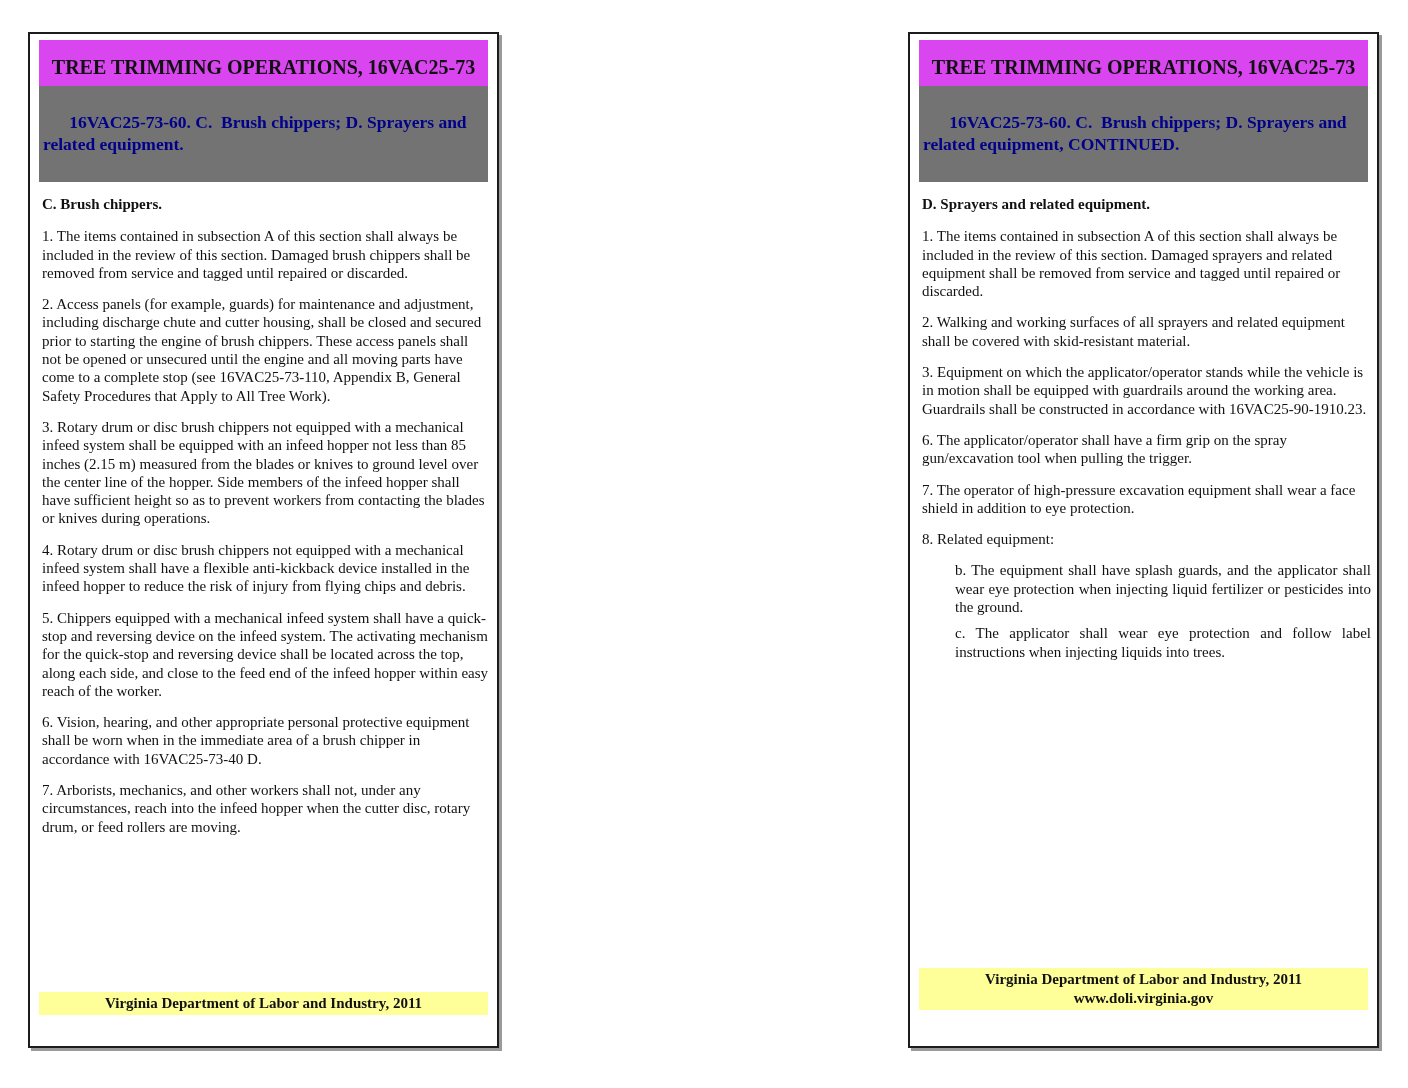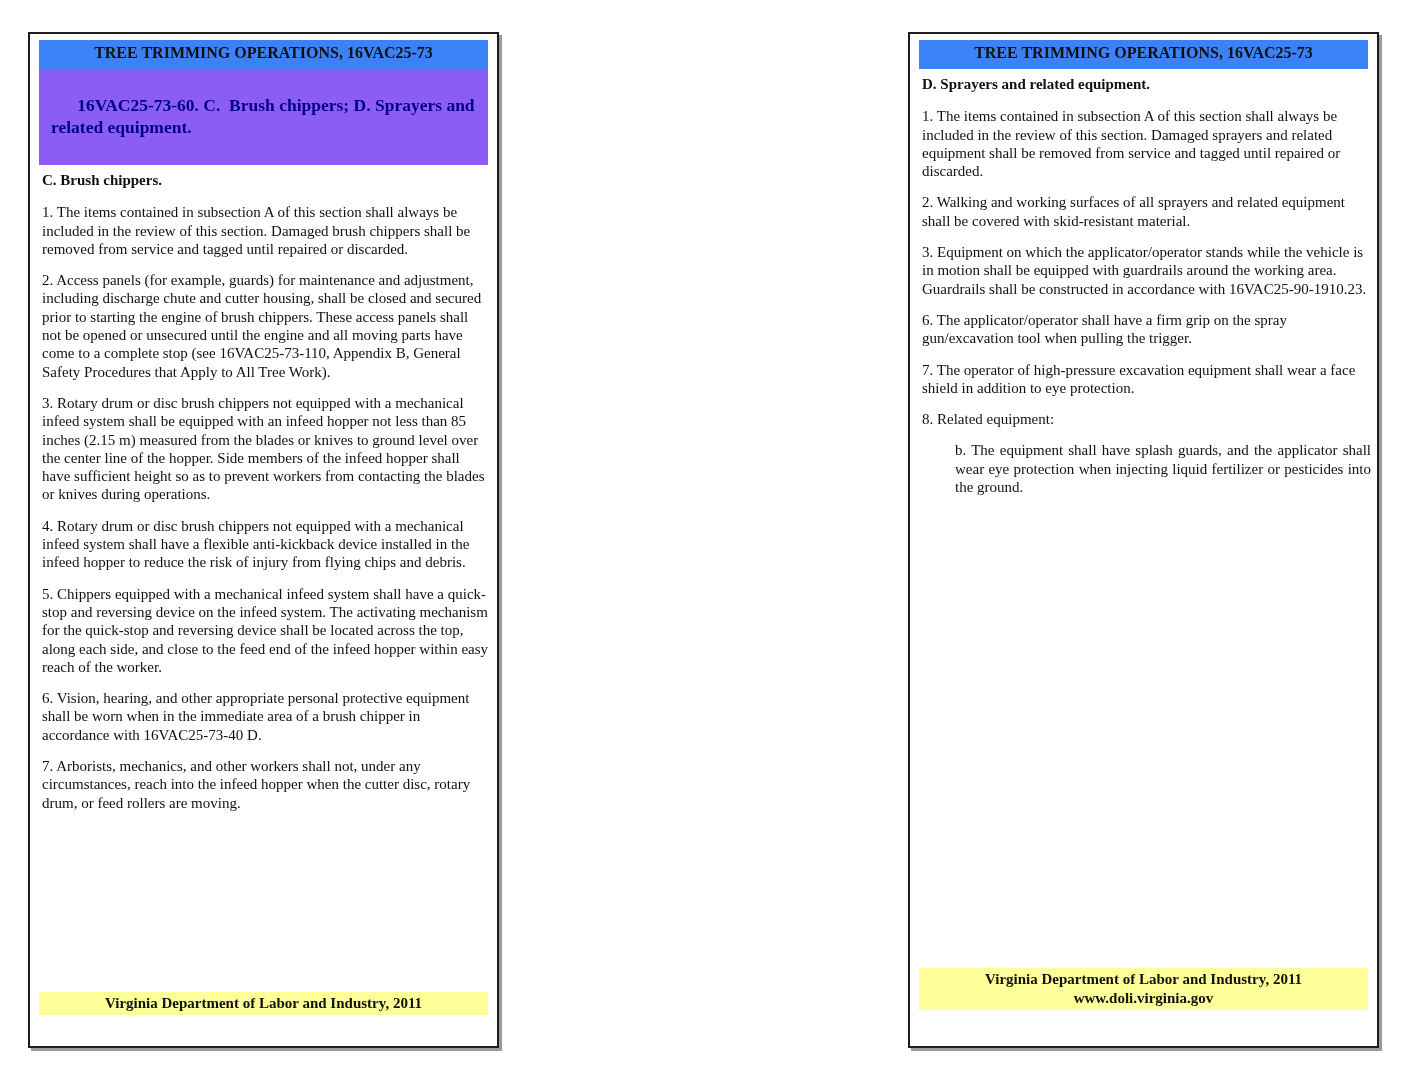--- a/index.html
+++ b/index.html
@@ -9,29 +9,29 @@
   }
   .page{
     position:absolute;top:32px;width:471px;height:1016px;background:#ffffff;
     border:2px solid #1c1c1c;box-sizing:border-box;
     box-shadow:3px 3px 0 #9a9a9a;
   }
   .page.left{left:28px;}
   .page.right{left:908px;}
   .band{margin:0 9px;}
   .band.header-band{
-    margin-top:6px;background:#3b82f6;text-align:center;
-    font-weight:bold;font-size:16px;padding:4px 2px 7px;
+    margin-top:6px;background:#d946ef;text-align:center;
+    font-weight:bold;font-size:20px;padding:16px 2px 7px;
   }
   .band.subtitle-band{
-    background:#8b5cf6;color:#00008b;font-weight:bold;font-size:17.5px;
-    line-height:22px;padding:3px 12px 5px;white-space:pre-wrap;
+    background:#737373;color:#00008b;font-weight:bold;font-size:17.5px;
+    line-height:22px;padding:3px 4px 5px;white-space:pre-wrap;
   }
   .page-body{
-    padding:6px 6px 0 12px;font-size:15px;line-height:18.3px;
+    padding:13px 6px 0 12px;font-size:15px;line-height:18.3px;
   }
   .page-body p{margin:0 0 13px 0;}
   .page-body p.heading{font-weight:bold;margin-bottom:14px;}
   .page-body p.sub{
     margin:0 0 8px 33px;text-align:justify;
   }
   .footer-band{
     position:absolute;left:9px;right:9px;background:#ffff99;
     text-align:center;font-weight:bold;font-size:15px;line-height:19px;
     padding:2px 16px;
@@ -63,29 +63,33 @@
     </div>
     <div class="footer-band">
       <div>Virginia Department of Labor and Industry, 2011</div>
     </div>
   </div>
 
   <div class="page right">
     <div class="band header-band">
       <span>TREE TRIMMING OPERATIONS, 16VAC25-73</span>
     </div>
+    <div class="band subtitle-band">
+      <span>16VAC25-73-60. C.  Brush chippers; D. Sprayers and related equipment, CONTINUED.</span>
+    </div>
     <div class="page-body">
       <p class="heading">D. Sprayers and related equipment.</p>
       <p>1. The items contained in subsection A of this section shall always be included in the review of this section. Damaged sprayers and related equipment shall be removed from service and tagged until repaired or discarded.</p>
       <p>2. Walking and working surfaces of all sprayers and related equipment shall be covered with skid-resistant material.</p>
       <p>3. Equipment on which the applicator/operator stands while the vehicle is in motion shall be equipped with guardrails around the working area. Guardrails shall be constructed in accordance with 16VAC25-90-1910.23.</p>
       <p>6. The applicator/operator shall have a firm grip on the spray gun/excavation tool when pulling the trigger.</p>
       <p>7. The operator of high-pressure excavation equipment shall wear a face shield in addition to eye protection.</p>
       <p>8. Related equipment:</p>
       <p class="sub">b. The equipment shall have splash guards, and the applicator shall wear eye protection when injecting liquid fertilizer or pesticides into the ground.</p>
+      <p class="sub">c. The applicator shall wear eye protection and follow label instructions when injecting liquids into trees.</p>
     </div>
     <div class="footer-band">
       <div>Virginia Department of Labor and Industry, 2011</div>
       <div>www.doli.virginia.gov</div>
     </div>
   </div>
 
 </div>
 
 </body></html>

